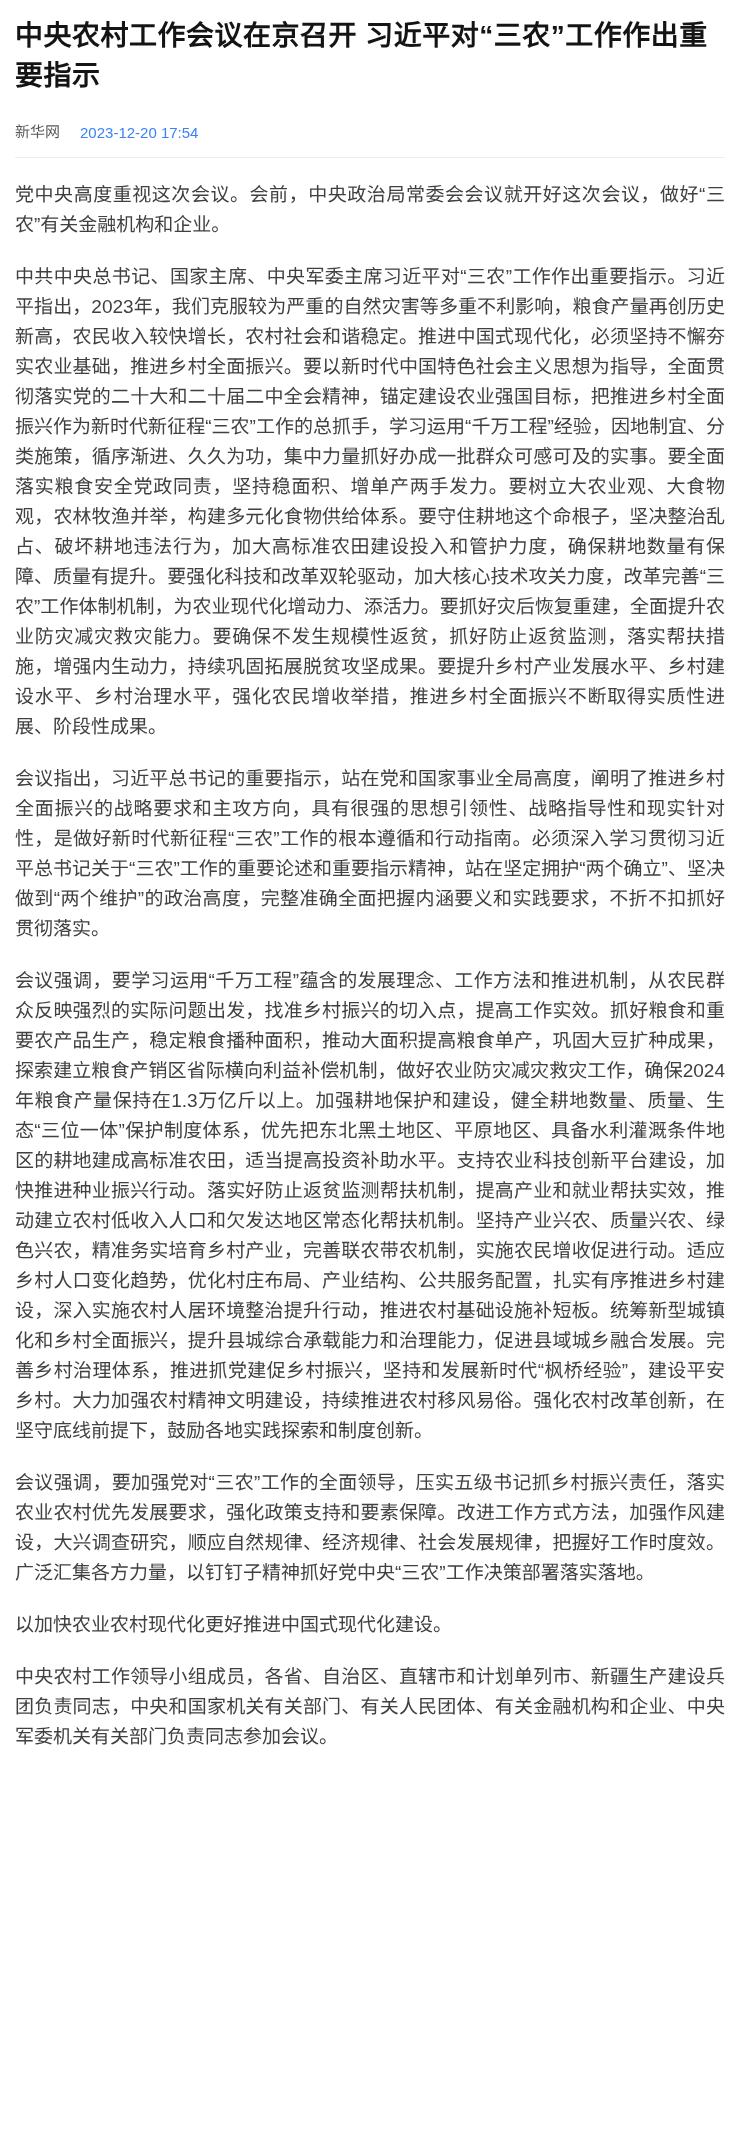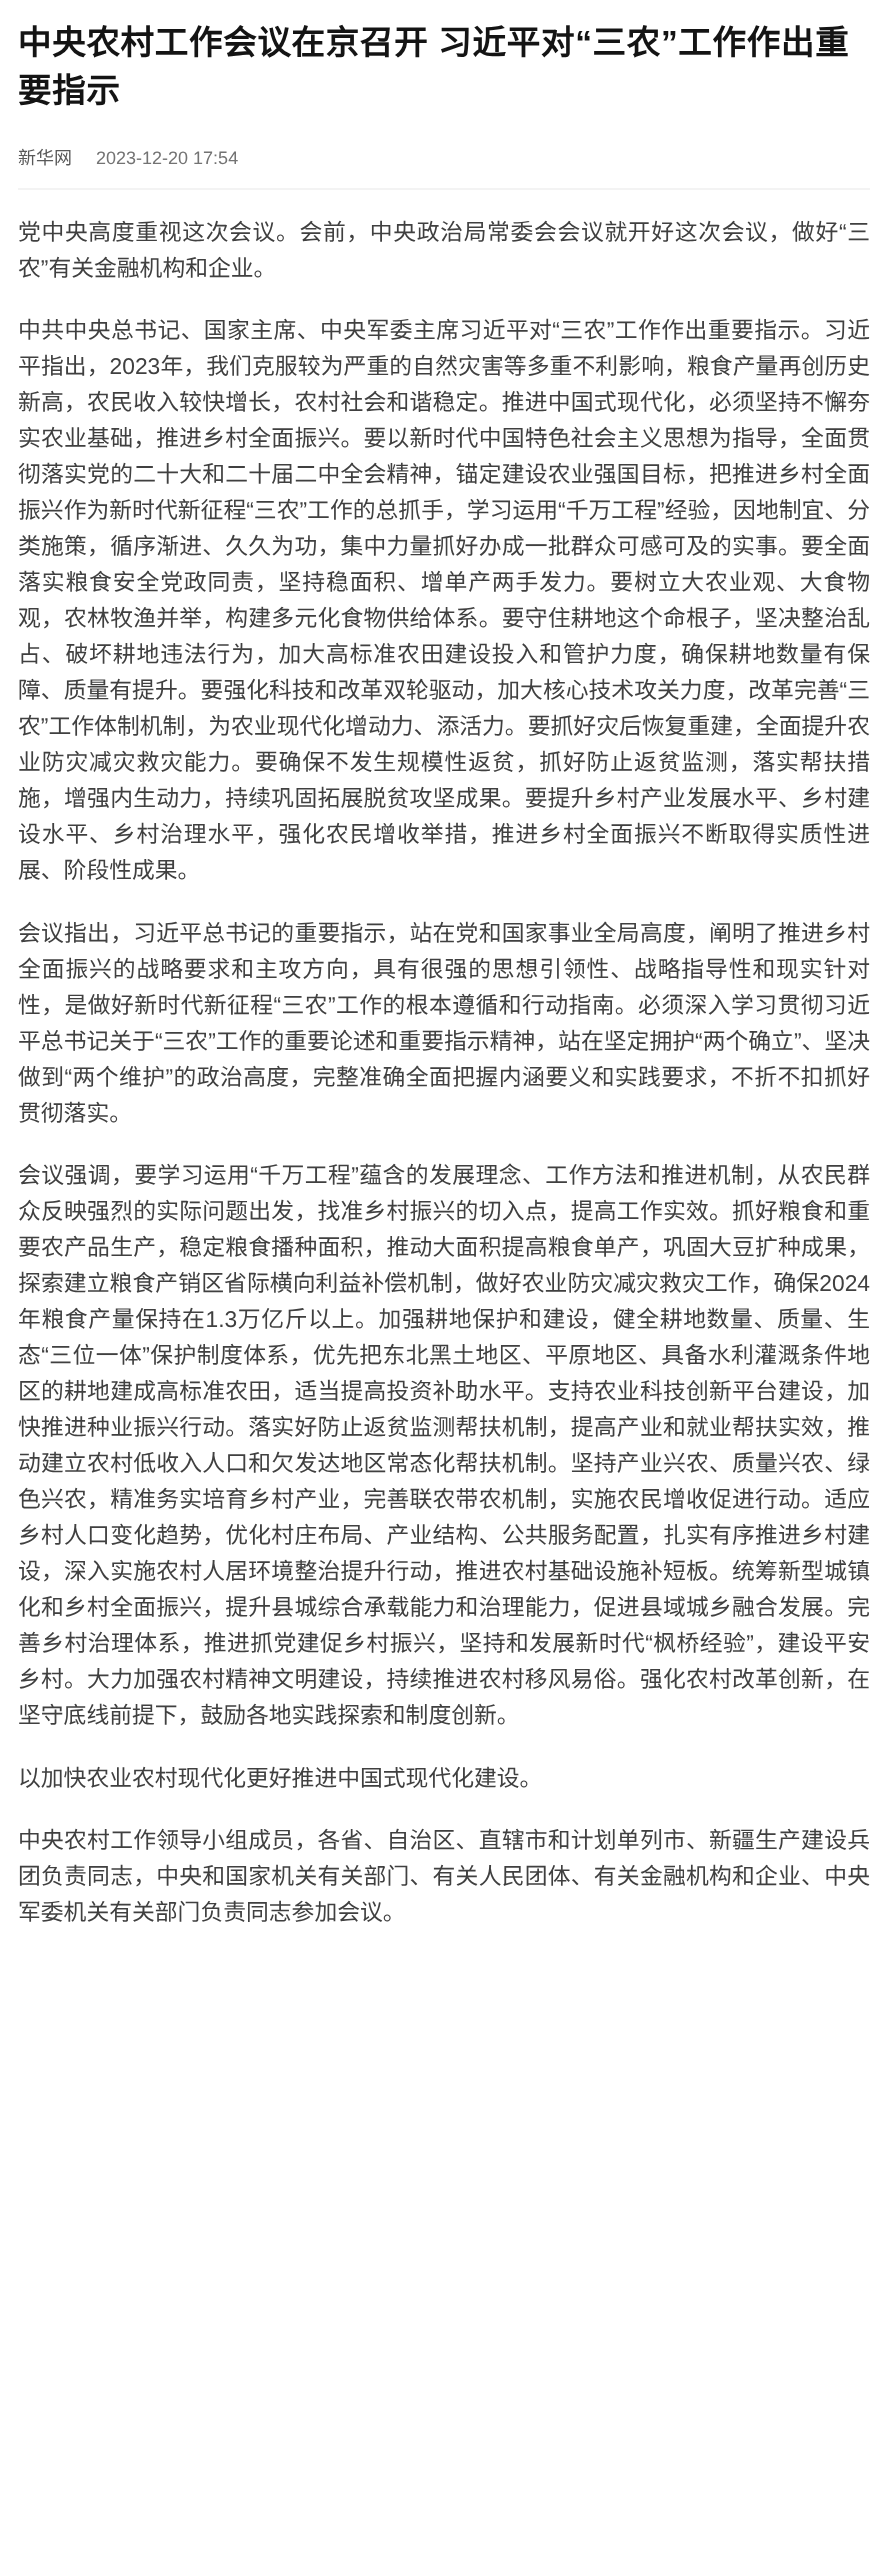--- a/index.html
+++ b/index.html
@@ -27,21 +27,21 @@
     font-size: 15px;
     display: flex;
     align-items: flex-end;
     margin: 0 0 16px 0;
   }
   .meta-source {
     color: #595959;
     margin-right: 20px;
   }
   .meta-time {
-    color: #737373;
+    color: #3b82f6;
   }
   .divider {
     border: none;
     border-top: 1px solid #ececec;
     margin: 14px 0 8px 0;
   }
   .article-body p {
     font-size: 19px;
     color: #404040;
     line-height: 1.58;
@@ -62,16 +62,17 @@
     <span class="meta-time">2023-12-20 17:54</span>
   </div>
 
   <hr class="divider">
 
   <div class="article-body">
       <p>党中央高度重视这次会议。会前，中央政治局常委会会议就开好这次会议，做好“三农”有关金融机构和企业。</p>
       <p>中共中央总书记、国家主席、中央军委主席习近平对“三农”工作作出重要指示。习近平指出，2023年，我们克服较为严重的自然灾害等多重不利影响，粮食产量再创历史新高，农民收入较快增长，农村社会和谐稳定。推进中国式现代化，必须坚持不懈夯实农业基础，推进乡村全面振兴。要以新时代中国特色社会主义思想为指导，全面贯彻落实党的二十大和二十届二中全会精神，锚定建设农业强国目标，把推进乡村全面振兴作为新时代新征程“三农”工作的总抓手，学习运用“千万工程”经验，因地制宜、分类施策，循序渐进、久久为功，集中力量抓好办成一批群众可感可及的实事。要全面落实粮食安全党政同责，坚持稳面积、增单产两手发力。要树立大农业观、大食物观，农林牧渔并举，构建多元化食物供给体系。要守住耕地这个命根子，坚决整治乱占、破坏耕地违法行为，加大高标准农田建设投入和管护力度，确保耕地数量有保障、质量有提升。要强化科技和改革双轮驱动，加大核心技术攻关力度，改革完善“三农”工作体制机制，为农业现代化增动力、添活力。要抓好灾后恢复重建，全面提升农业防灾减灾救灾能力。要确保不发生规模性返贫，抓好防止返贫监测，落实帮扶措施，增强内生动力，持续巩固拓展脱贫攻坚成果。要提升乡村产业发展水平、乡村建设水平、乡村治理水平，强化农民增收举措，推进乡村全面振兴不断取得实质性进展、阶段性成果。</p>
       <p>会议指出，习近平总书记的重要指示，站在党和国家事业全局高度，阐明了推进乡村全面振兴的战略要求和主攻方向，具有很强的思想引领性、战略指导性和现实针对性，是做好新时代新征程“三农”工作的根本遵循和行动指南。必须深入学习贯彻习近平总书记关于“三农”工作的重要论述和重要指示精神，站在坚定拥护“两个确立”、坚决做到“两个维护”的政治高度，完整准确全面把握内涵要义和实践要求，不折不扣抓好贯彻落实。</p>
       <p>会议强调，要学习运用“千万工程”蕴含的发展理念、工作方法和推进机制，从农民群众反映强烈的实际问题出发，找准乡村振兴的切入点，提高工作实效。抓好粮食和重要农产品生产，稳定粮食播种面积，推动大面积提高粮食单产，巩固大豆扩种成果，探索建立粮食产销区省际横向利益补偿机制，做好农业防灾减灾救灾工作，确保2024年粮食产量保持在1.3万亿斤以上。加强耕地保护和建设，健全耕地数量、质量、生态“三位一体”保护制度体系，优先把东北黑土地区、平原地区、具备水利灌溉条件地区的耕地建成高标准农田，适当提高投资补助水平。支持农业科技创新平台建设，加快推进种业振兴行动。落实好防止返贫监测帮扶机制，提高产业和就业帮扶实效，推动建立农村低收入人口和欠发达地区常态化帮扶机制。坚持产业兴农、质量兴农、绿色兴农，精准务实培育乡村产业，完善联农带农机制，实施农民增收促进行动。适应乡村人口变化趋势，优化村庄布局、产业结构、公共服务配置，扎实有序推进乡村建设，深入实施农村人居环境整治提升行动，推进农村基础设施补短板。统筹新型城镇化和乡村全面振兴，提升县城综合承载能力和治理能力，促进县域城乡融合发展。完善乡村治理体系，推进抓党建促乡村振兴，坚持和发展新时代“枫桥经验”，建设平安乡村。大力加强农村精神文明建设，持续推进农村移风易俗。强化农村改革创新，在坚守底线前提下，鼓励各地实践探索和制度创新。</p>
+      <p>会议强调，要加强党对“三农”工作的全面领导，压实五级书记抓乡村振兴责任，落实农业农村优先发展要求，强化政策支持和要素保障。改进工作方式方法，加强作风建设，大兴调查研究，顺应自然规律、经济规律、社会发展规律，把握好工作时度效。广泛汇集各方力量，以钉钉子精神抓好党中央“三农”工作决策部署落实落地。</p>
       <p>以加快农业农村现代化更好推进中国式现代化建设。</p>
       <p>中央农村工作领导小组成员，各省、自治区、直辖市和计划单列市、新疆生产建设兵团负责同志，中央和国家机关有关部门、有关人民团体、有关金融机构和企业、中央军委机关有关部门负责同志参加会议。</p>
     </div>
 </div>
 
 </body></html>

